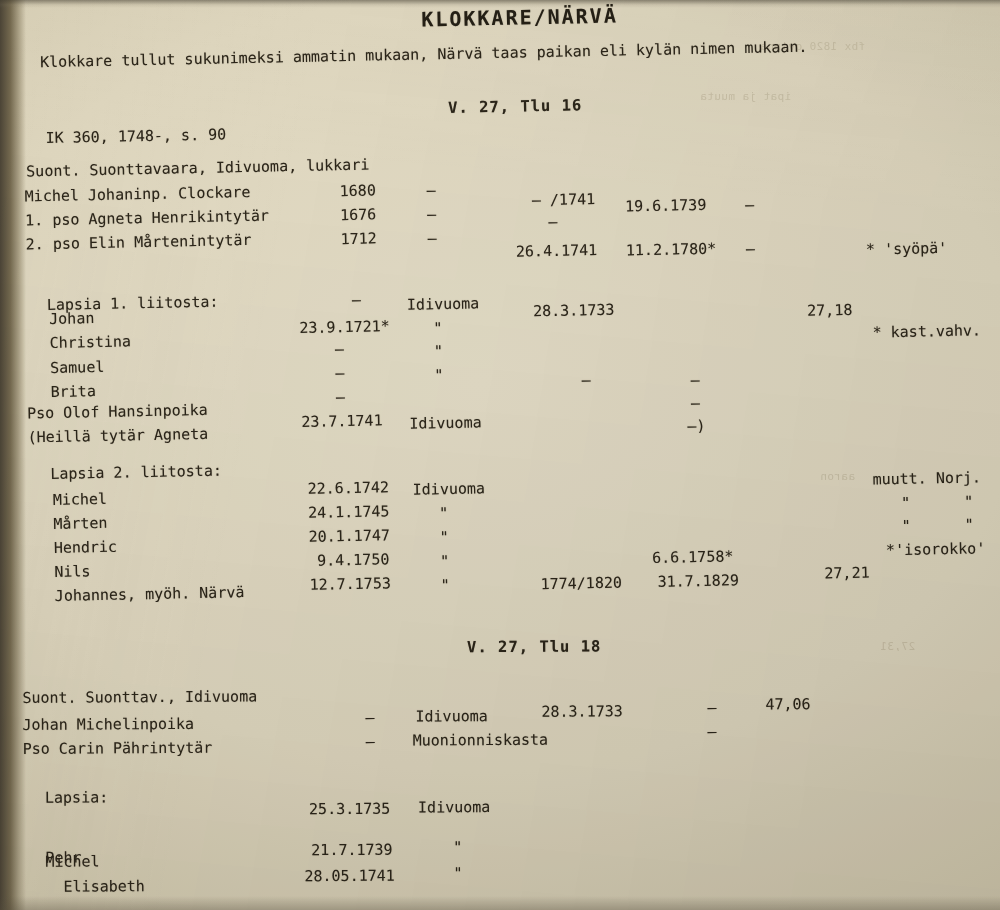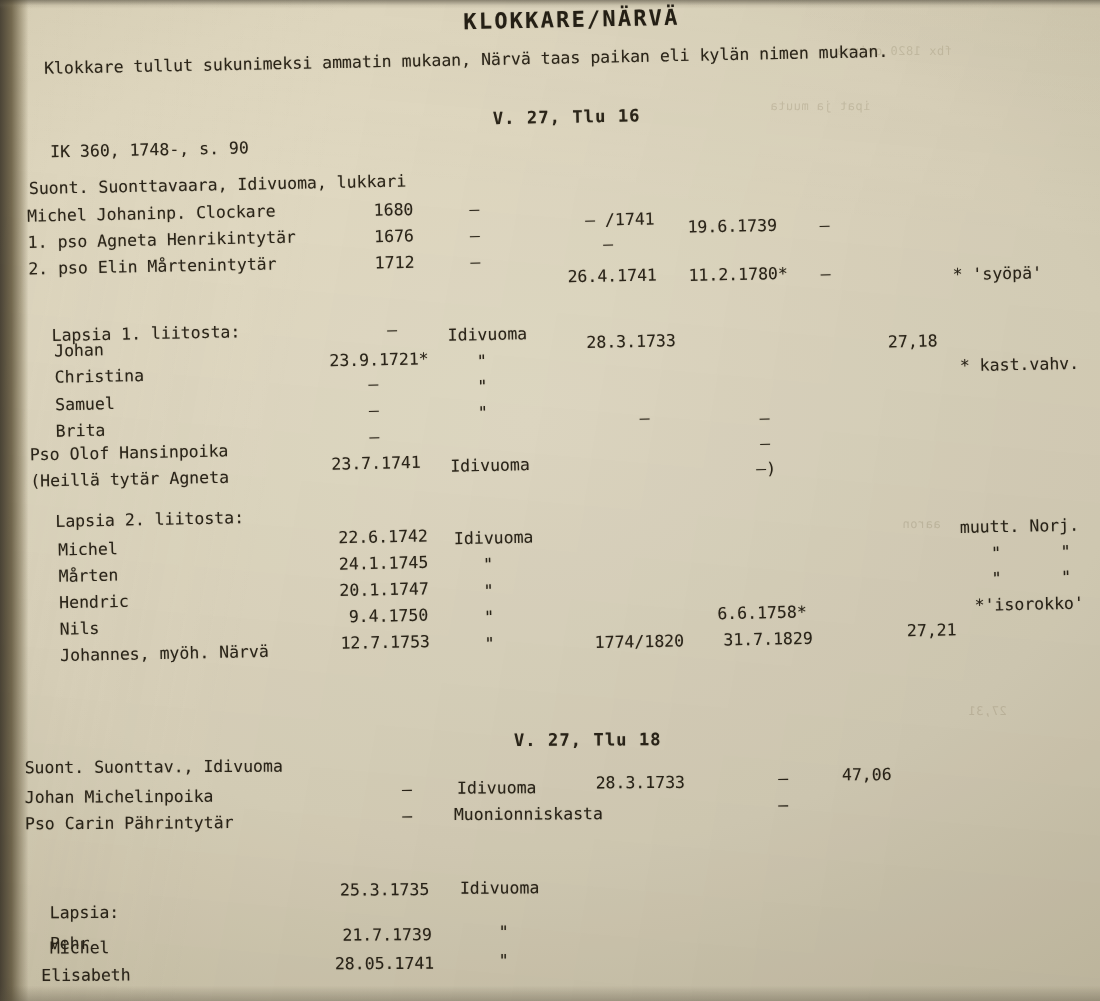--- a/index.html
+++ b/index.html
@@ -209,43 +209,43 @@
     <div class="t" style="left:52px;  top:580px;">Johannes, myöh. Närvä</div>
     <div class="t" style="left:307px; top:574px;">12.7.1753</div>
     <div class="t" style="left:438px; top:577px;">"</div>
     <div class="t" style="left:538px; top:578px;">1774/1820</div>
     <div class="t" style="left:655px; top:578px;">31.7.1829</div>
     <div class="t" style="left:822px; top:573px;">27,21</div>
   </div>
 
   <div class="sheet2">
 
-    <div class="t sub" style="left:467px; top:638px;margin-top:26px;">V. 27, Tlu 18</div>
+    <div class="t sub" style="left:467px; top:638px;">V. 27, Tlu 18</div>
     <div class="t" style="left:22px;  top:686px;">Suont. Suonttav., Idivuoma</div>
 
     <div class="t" style="left:22px;  top:713px;">Johan Michelinpoika</div>
     <div class="t" style="left:365px; top:708px;">–</div>
     <div class="t" style="left:415px; top:707px;">Idivuoma</div>
     <div class="t" style="left:541px; top:703px;">28.3.1733</div>
     <div class="t" style="left:707px; top:700px;">–</div>
     <div class="t" style="left:765px; top:697px;">47,06</div>
 
     <div class="t" style="left:22px;  top:737px;">Pso Carin Pährintytär</div>
     <div class="t" style="left:365px; top:732px;">–</div>
     <div class="t" style="left:412px; top:731px;">Muonionniskasta</div>
     <div class="t" style="left:707px; top:724px;">–</div>
 
-    <div class="t" style="left:44px;  top:786px;margin-top:32px;">Lapsia:</div>
+    <div class="t" style="left:44px;  top:786px;">Lapsia:</div>
 
     <div class="t" style="left:44px;  top:846px;">Pehr</div>
     <div class="t" style="left:308px; top:799px;">25.3.1735</div>
     <div class="t" style="left:417px; top:798px;">Idivuoma</div>
 
     <div class="t" style="left:44px;  top:850px;">Michel</div>
     <div class="t" style="left:310px; top:840px;">21.7.1739</div>
     <div class="t" style="left:452px; top:838px;">"</div>
 
-    <div class="t" style="left:36px;  top:875px;">Elisabeth</div>
+    <div class="t" style="left:62px;  top:875px;">Elisabeth</div>
     <div class="t" style="left:303px; top:866px;">28.05.1741</div>
     <div class="t" style="left:452px; top:864px;">"</div>
   </div>
 
 </div>
 
 </body></html>

